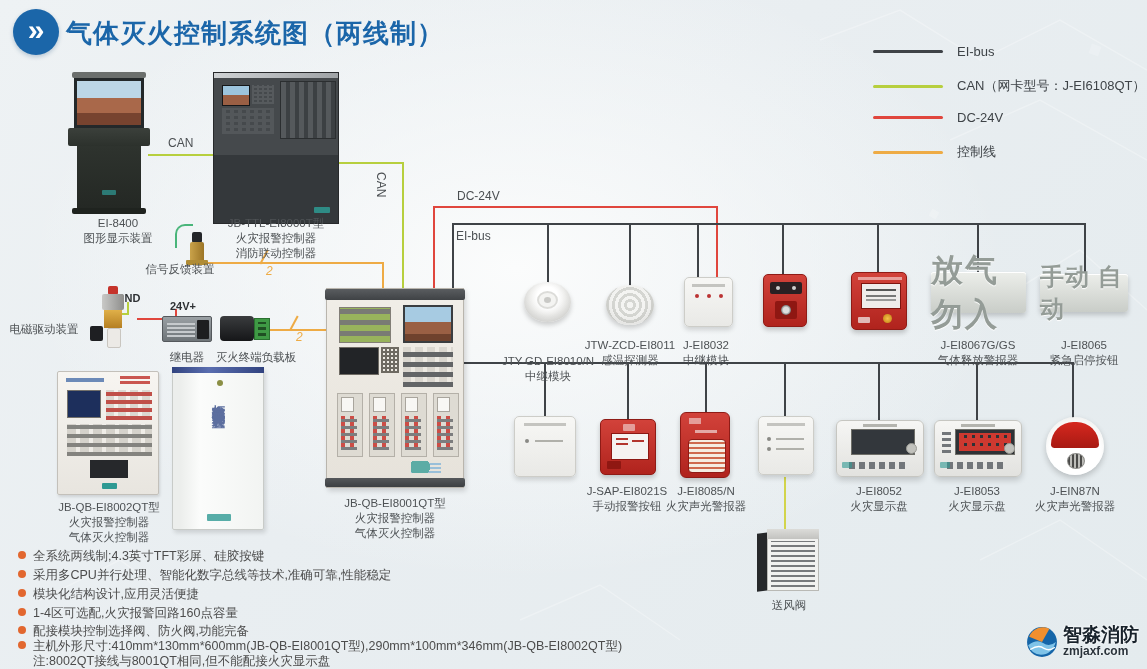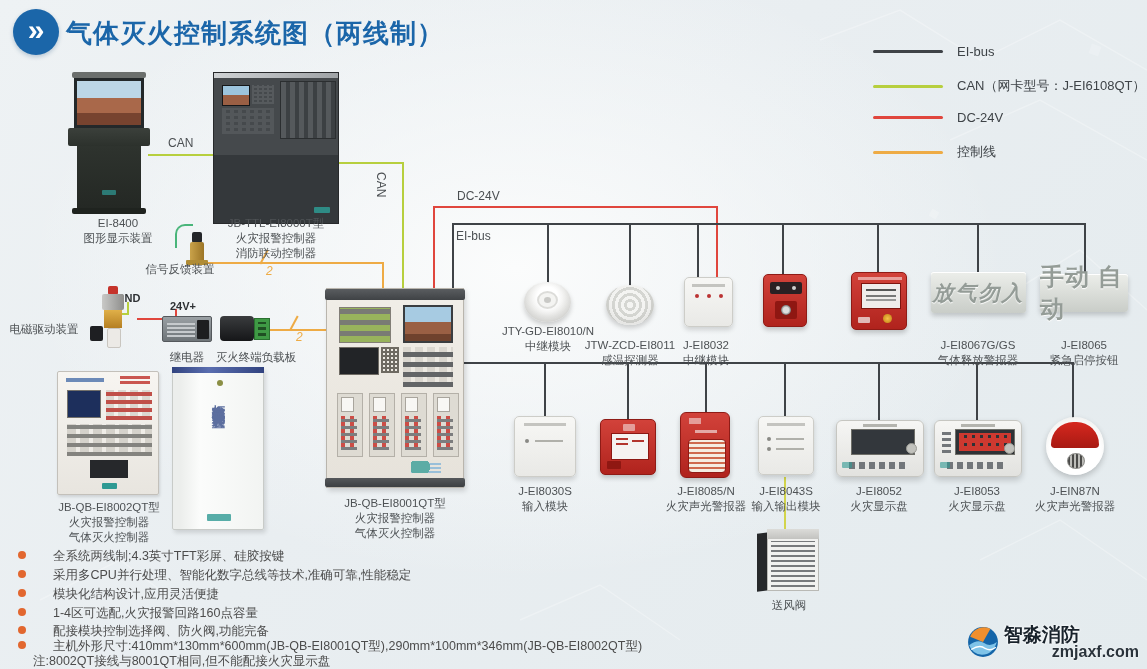--- a/index.html
+++ b/index.html
@@ -163,21 +163,21 @@
   #dev-estop .hdr{position:absolute;left:6px;top:4px;width:44px;height:3px;background:#f2c9c6;opacity:.7;}
   #dev-estop .win{position:absolute;left:9px;top:10px;width:38px;height:24px;background:#efeceb;border:1px solid #7e140f;}
   #dev-estop .win i{position:absolute;left:4px;top:5px;width:30px;height:2px;background:#555;box-shadow:0 6px 0 #777,0 10px 0 #999;}
   #dev-estop .logo{position:absolute;left:6px;bottom:6px;width:12px;height:6px;background:#f0e9e8;opacity:.75;border-radius:1px;}
   #dev-estop .btn{position:absolute;right:14px;bottom:6px;width:9px;height:9px;border-radius:50%;background:radial-gradient(circle,#f5c14a,#c07f10);}
   
   .sign{position:absolute;background:linear-gradient(180deg,#eceeea,#c9cdc8);
      border-radius:3px;box-shadow:0 3px 5px rgba(0,0,0,.18), inset 0 1px 0 #fff;
      display:flex;align-items:center;justify-content:center;
      color:#949c97;font-weight:bold;text-shadow:0 1px 1px #fff;}
-  #dev-gas-sign{left:931px;top:272px;width:95px;height:41px;font-size:21px;letter-spacing:2px;font-style:italic;}
+  #dev-gas-sign{left:931px;top:272px;width:95px;height:41px;font-size:32px;letter-spacing:2px;}
   #dev-mode-sign{left:1040px;top:274px;width:88px;height:38px;font-size:24px;letter-spacing:1px;}
   
   #dev-callpoint{left:600px;top:419px;width:56px;height:56px;}
   #dev-callpoint .logo{position:absolute;left:22px;top:4px;width:12px;height:7px;background:#f3dedc;opacity:.6;border-radius:1px;}
   #dev-callpoint .win{position:absolute;left:10px;top:13px;width:36px;height:25px;background:#f5f3f1;border:1px solid #8c1712;}
   #dev-callpoint .win i{position:absolute;left:4px;top:4px;width:12px;height:2px;background:#b3352e;box-shadow:0 5px 0 #b3352e,16px 2px 0 #b3352e;}
   #dev-callpoint .foot{position:absolute;left:6px;bottom:5px;width:14px;height:8px;background:#8f1712;border-radius:1px;}
   
   #dev-strobe{left:680px;top:412px;width:50px;height:66px;border-radius:6px;}
   #dev-strobe .logo{position:absolute;left:8px;top:5px;width:12px;height:6px;background:#f3dedc;opacity:.6;}
@@ -211,31 +211,31 @@
   #dev-sounder .spk{position:absolute;left:21px;top:36px;width:16px;height:14px;border-radius:50%;
      background:repeating-linear-gradient(90deg,#4a4a48 0 2px,#bdbdb9 2px 4px);border:1px solid #8a8a86;}
   
   #dev-fan{left:757px;top:529px;width:64px;height:64px;}
   #dev-fan .side{position:absolute;left:0;top:4px;width:12px;height:58px;background:#26282a;transform:skewY(-8deg);}
   #dev-fan .front{position:absolute;left:10px;top:0;width:52px;height:62px;background:#f1f1ef;border:1px solid #b9b9b5;box-sizing:border-box;}
   #dev-fan .cap{position:absolute;left:10px;top:0;width:52px;height:10px;background:linear-gradient(180deg,#dcdcd9,#c3c3c0);}
   #dev-fan .louvers{position:absolute;left:14px;top:12px;width:44px;height:46px;background:
      repeating-linear-gradient(0deg,#77797b 0 2px,transparent 2px 5px);}
   
-  .note-row{position:absolute;left:18px;display:flex;align-items:flex-start;gap:20px;}
+  .note-row{position:absolute;left:18px;display:flex;align-items:flex-start;}
   .note-bullet{width:8px;height:8px;border-radius:50%;background:#e2672f;margin:3px 7px 0 0;flex:none;}
   .note-text{font-size:12.5px;color:#4c4c4c;white-space:nowrap;}
   .note-foot{position:absolute;left:33px;font-size:12.5px;color:#4c4c4c;white-space:nowrap;}
   
   #watermark{right:8px;bottom:10px;display:flex;align-items:center;}
   #watermark .wm-text{margin-left:5px;}
   #watermark .brand{font-size:19px;font-weight:bold;color:#18222b;line-height:19px;
      text-shadow:0 0 2px #fff,0 0 3px #fff;}
-  #watermark .site{font-size:16px;font-weight:bold;color:#2a333b;line-height:15px;
-     text-shadow:0 0 2px #fff;margin-left:48px;}
+  #watermark .site{font-size:12px;font-weight:bold;color:#2a333b;line-height:15px;
+     text-shadow:0 0 2px #fff;}
 </style>
 </head>
 <body>
 
 <div id="canvas">
 
   <svg id="bg-deco" width="1147" height="669">
     <g stroke="#ffffff" stroke-width="1.5" fill="none" opacity="0.5">
       <path d="M820 40 L900 10 L980 60 L1060 20 L1147 70"></path>
       <path d="M950 140 L1040 100 L1147 160"></path>
@@ -441,21 +441,21 @@
   <div class="dev-label" style="left:330px;top:496px;width:130px;">
     <span>JB-QB-EI8001QT型</span>
     <span>火灾报警控制器</span>
     <span>气体灭火控制器</span>
   </div>
 
   <div class="detector" id="dev-smoke">
     <i></i>
       <b></b>
   </div>
-  <div class="dev-label" style="left:492px;top:324px;width:112px;">
+  <div class="dev-label" style="left:492px;top:354px;width:112px;">
     <span>JTY-GD-EI8010/N</span>
     <span>中继模块</span>
   </div>
 
   <div class="detector" id="dev-heat"></div>
   <div class="dev-label" style="left:574px;top:338px;width:112px;">
     <span>JTW-ZCD-EI8011</span>
     <span>感温探测器</span>
   </div>
 
@@ -503,53 +503,49 @@
   <div class="dev-label" style="left:1030px;top:338px;width:108px;">
     <span>J-EI8065</span>
     <span>紧急启停按钮</span>
   </div>
 
   <div class="wmod" id="dev-input">
     <div class="tline"></div>
     <div class="dot" style="left:10px;top:22px;"></div>
     <div class="txt" style="left:20px;top:23px;width:28px;"></div>
   </div>
-  <div class="dev-label" style="left:490px;top:484px;width:110px;">
-    <span>J-EI8030S</span>
-    <span>输入模块</span>
-  </div>
 
   <div class="rdev" id="dev-callpoint">
     <div class="logo"></div>
     <div class="win">
         <i></i>
       </div>
     <div class="foot"></div>
+  </div>
+  <div class="dev-label" style="left:568px;top:484px;width:118px;">
+    <span>J-SAP-EI8021S</span>
+    <span>手动报警按钮</span>
   </div>
 
   <div class="rdev" id="dev-strobe">
     <div class="logo"></div>
     <div class="lbl"></div>
     <div class="grille"></div>
   </div>
   <div class="dev-label" style="left:647px;top:484px;width:118px;">
     <span>J-EI8085/N</span>
     <span>火灾声光警报器</span>
   </div>
 
   <div class="wmod" id="dev-io">
     <div class="tline"></div>
     <div class="dot" style="left:8px;top:20px;"></div>
     <div class="txt" style="left:17px;top:21px;width:28px;"></div>
     <div class="dot" style="left:8px;top:30px;"></div>
     <div class="txt" style="left:17px;top:31px;width:28px;"></div>
-  </div>
-  <div class="dev-label" style="left:727px;top:484px;width:118px;">
-    <span>J-EI8043S</span>
-    <span>输入输出模块</span>
   </div>
 
   <div class="disp" id="dev-disp52">
     <div class="hdr"></div>
     <div class="lcd"></div>
     <div class="btnrow"></div>
     <div class="knob"></div>
     <div class="logo"></div>
   </div>
   <div class="dev-label" style="left:824px;top:484px;width:110px;">

